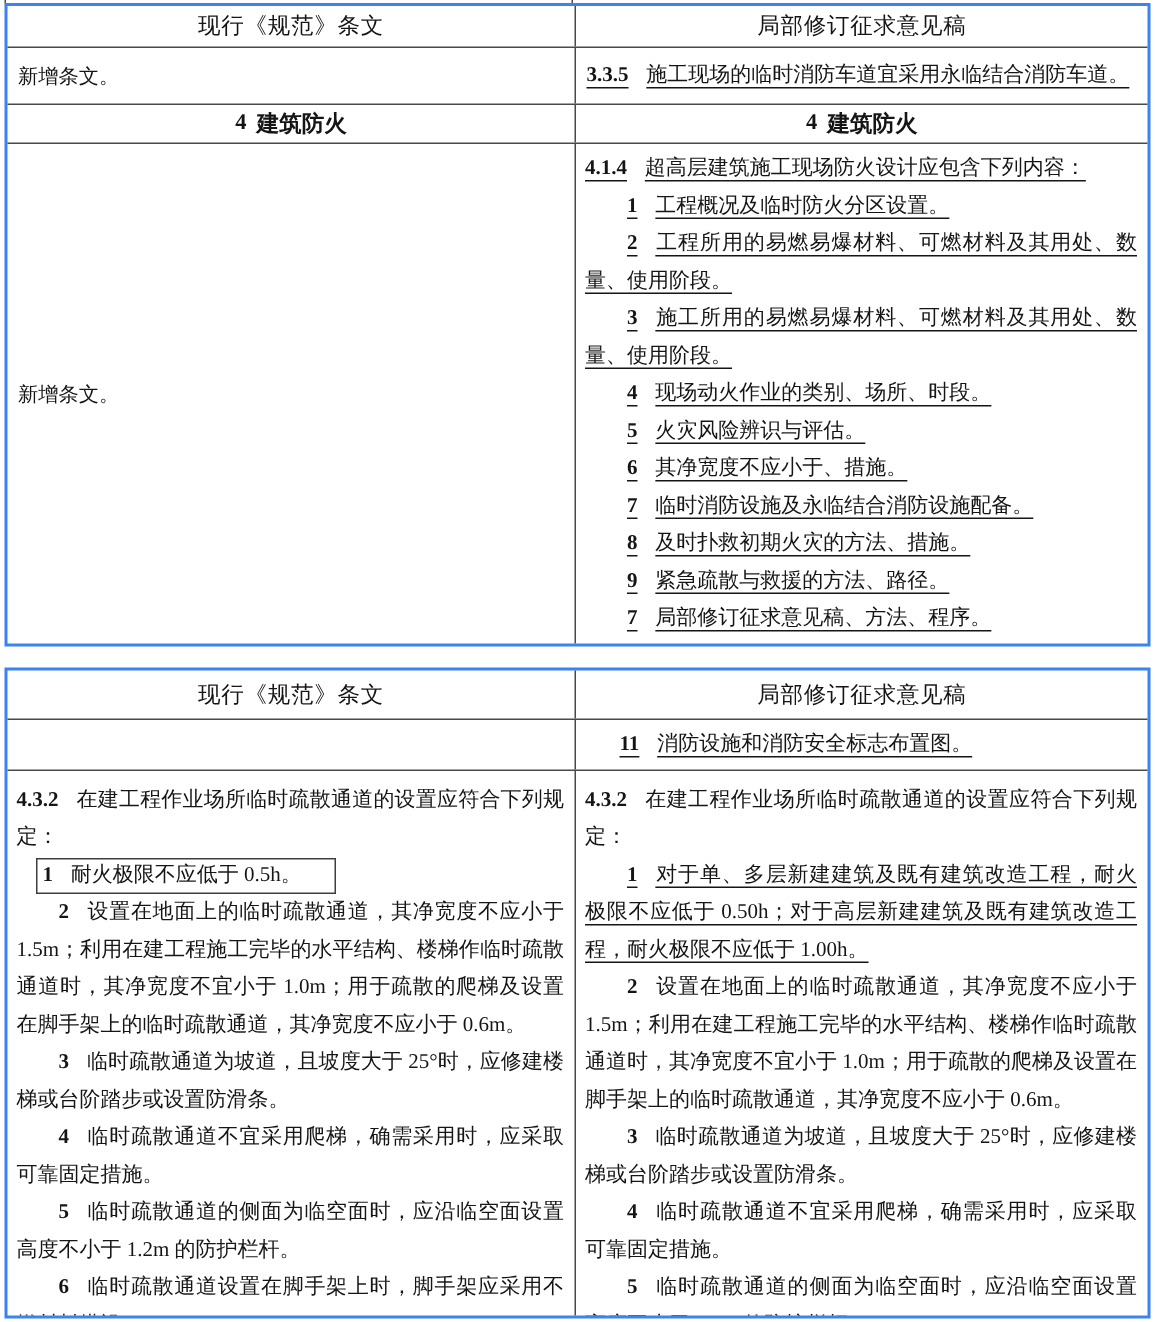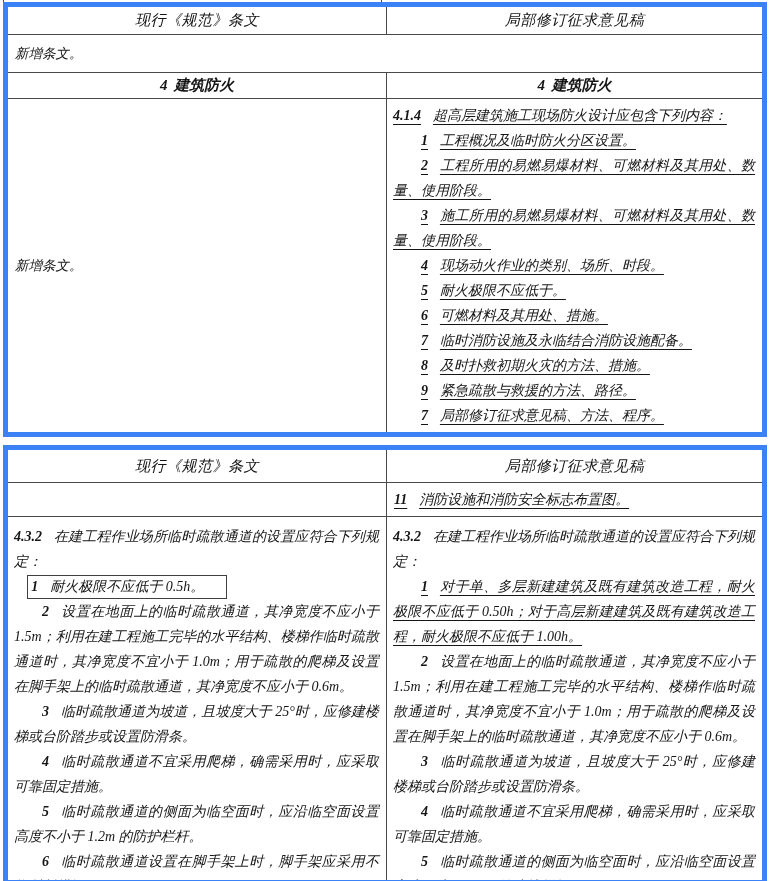--- a/index.html
+++ b/index.html
@@ -5,21 +5,21 @@
   * { box-sizing: border-box; }
   html, body { margin: 0; padding: 0; }
   body {
     width: 770px; height: 881px;
     background: #ffffff;
     font-family: "Liberation Serif", "DejaVu Serif", serif;
     color: #151515;
   }
   .page { position: relative; width: 770px; height: 881px; background: #fff; overflow: hidden; }
   .tick { position: absolute; top: 0; width: 1px; height: 3px; background: #4a4a4a; }
-  .tbl { position: absolute; left: 3px; width: 764px; border: 5px solid #3b82f6; background: #fff; font-style: italic; }
+  .tbl { position: absolute; left: 3px; width: 764px; border: 2px solid #3b82f6; background: #fff; }
   .t1 { top: 2px; }
   .t2 { top: 445px; }
   .row { display: grid; grid-template-columns: 378px 1fr; border-top: 1px solid #4a4a4a; }
   .row:first-child { border-top: none; }
   .cell { overflow: hidden; padding: 0 7px; }
   .cell.r { border-left: 1px solid #4a4a4a; }
   .flexv { display: flex; align-items: center; }
   .center { display: flex; align-items: center; justify-content: center; text-align: center; }
 
   .h-row { height: 27px; }
@@ -35,37 +35,40 @@
   .item { text-indent: 2em; }
   .num { font-weight: bold; margin-right: 0.85em; }
   .u { text-decoration: underline; text-underline-offset: 3.5px; text-decoration-thickness: 1px; }
   .chapter { font-size: 15px; font-weight: bold; }
   .chapter .cnum { margin-right: 0.45em; }
   .newtext { font-size: 13.5px; }
   .bodycell { padding: 4px 7px 5px 6px; }
   .t2 .bodycell { padding-top: 7px; }
   .boxline { text-indent: 0.95em; }
   .boxed { display: inline-block; text-indent: 0; border: 1px solid #3f3f3f; padding: 0 22px 1px 3px; line-height: 21px; }
-  .indent11 { }
+  .indent11 { margin-left: 22px; }
 </style>
 </head>
 <body>
 
 <div class="page">
   <div class="tick" style="left:3px"></div>
   <div class="tick" style="left:381px"></div>
 
   <div class="tbl t1">
     <div class="row h-row">
       <div class="cell center th">现行《规范》条文</div>
       <div class="cell r center th">局部修订征求意见稿</div>
     </div>
 
     <div class="row rowA">
       <div class="cell flexv newtext">新增条文。</div>
+      <div class="cell r flexv">
+        <p class="para u"><span class="num">3.3.5</span><span>施工现场的临时消防车道宜采用永临结合消防车道。</span></p>
+      </div>
     </div>
 
     <div class="row rowB">
       <div class="cell center chapter">
           <span class="cnum">4</span>
           <span>建筑防火</span>
         </div>
       <div class="cell r center chapter">
           <span class="cnum">4</span>
           <span>建筑防火</span>
@@ -79,23 +82,23 @@
         <div>
 
             <p class="para item u"><span class="num">1</span><span>工程概况及临时防火分区设置。</span></p>
 
             <p class="para item u"><span class="num">2</span><span>工程所用的易燃易爆材料、可燃材料及其用处、数量、使用阶段。</span></p>
 
             <p class="para item u"><span class="num">3</span><span>施工所用的易燃易爆材料、可燃材料及其用处、数量、使用阶段。</span></p>
 
             <p class="para item u"><span class="num">4</span><span>现场动火作业的类别、场所、时段。</span></p>
 
-            <p class="para item u"><span class="num">5</span><span>耐火极限不应低于。</span></p>
+            <p class="para item u"><span class="num">5</span><span>火灾风险辨识与评估。</span></p>
 
-            <p class="para item u"><span class="num">6</span><span>可燃材料及其用处、措施。</span></p>
+            <p class="para item u"><span class="num">6</span><span>其净宽度不应小于、措施。</span></p>
 
             <p class="para item u"><span class="num">7</span><span>临时消防设施及永临结合消防设施配备。</span></p>
 
             <p class="para item u"><span class="num">8</span><span>及时扑救初期火灾的方法、措施。</span></p>
 
             <p class="para item u"><span class="num">9</span><span>紧急疏散与救援的方法、路径。</span></p>
 
             <p class="para item u"><span class="num">7</span><span>局部修订征求意见稿、方法、程序。</span></p>
           </div>
       </div>

